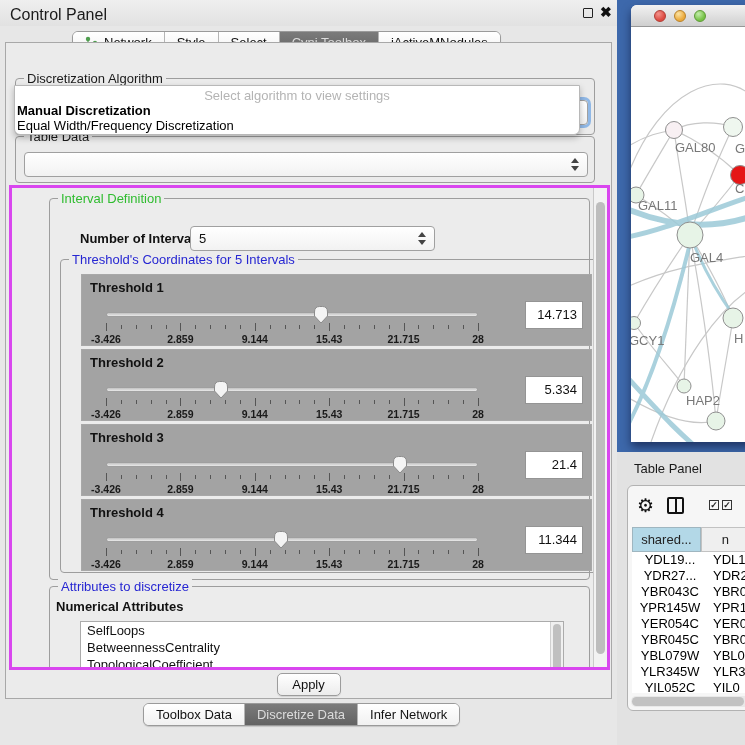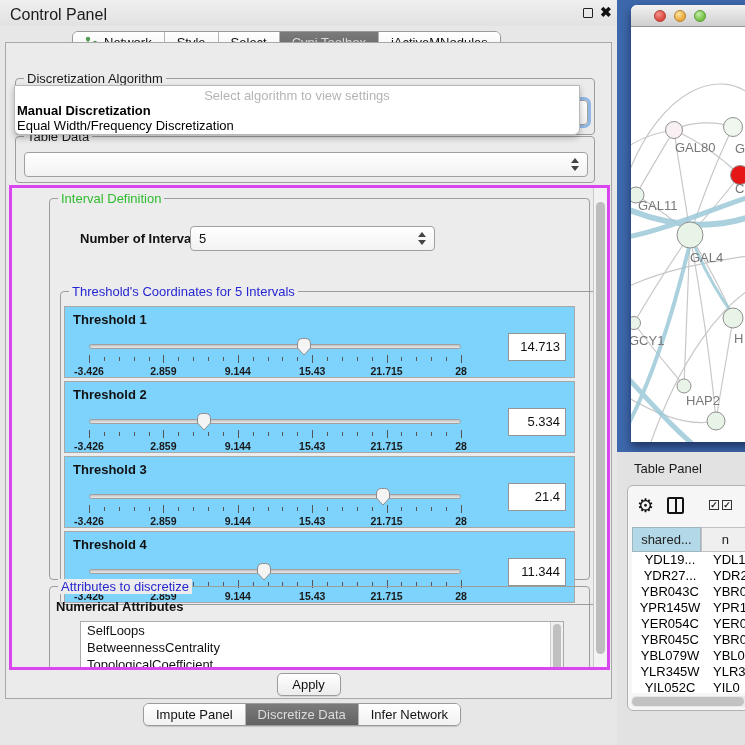--- a/index.html
+++ b/index.html
@@ -49,23 +49,23 @@
 
   
   .scroll-area { position:absolute; left:3px; top:142px; width:601px; height:485px; background:#ececec; border:3px solid #d946ef; overflow:hidden; }
   .vscroll { position:absolute; right:0; top:0; width:14px; height:100%; background:#f2f2f2; border-left:1px solid #c9c9c9; }
   .vscroll .thumb { position:absolute; left:2px; width:9px; background:#bdbdbd; border-radius:5px; }
 
   .interval-group { left:37px; top:10px; width:541px; height:382px; }
   .noi-label { position:absolute; left:30px; top:32px; font-size:13px; font-weight:bold; color:#111; }
   .noi-combo { left:140px; top:27px; width:245px; }
 
-  .thresh-group { left:10px; top:60px; width:548px; height:314px;margin-top:32px; }
-
-  .threshold-box { position:absolute; left:3px; width:511px; height:72px; border:1px solid #a8a8a8; background:#7dd3fc; }
+  .thresh-group { left:10px; top:60px; width:548px; height:314px; }
+
+  .threshold-box { position:absolute; left:20px; width:511px; height:72px; border:1px solid #a8a8a8; background:#a3a3a3; }
   .threshold-label { position:absolute; left:8px; top:5px; font-size:13px; font-weight:bold; color:#111; }
   .slider-wrap { position:absolute; left:24px; top:30px; width:372px; height:40px; }
   .slider-track { position:absolute; left:0; top:7px; width:100%; height:5px; background:linear-gradient(#c2c2c2,#e9e9e9); border:1px solid #9f9f9f; border-radius:3px; }
   .slider-handle { position:absolute; top:0; width:17px; height:19px; transform:translateX(-50%); }
   .tick-strip { position:absolute; left:0; top:18px; width:100%; height:9px; }
   .tick-strip i { position:absolute; top:0; width:1px; background:#555; }
   .tick-strip i.minor { height:4px; top:2px; }
   .tick-strip i.major { height:8px; }
   .tick-labels { position:absolute; left:0; top:28px; width:100%; height:12px; }
   .tick-labels span { position:absolute; transform:translateX(-50%); font-size:10.5px; font-weight:bold; color:#1a1a1a; white-space:nowrap; }
@@ -398,21 +398,21 @@
       <div class="vscroll">
           <div class="thumb" style="top:14px; height:452px;"></div>
         </div>
     </div>
 
     <div class="apply-btn">Apply</div>
   </div>
 
   <div class="seg bottom-tabs">
     <div class="seg-item">
-        <span>Impute Panel</span>
+        <span>Toolbox Data</span>
       </div>
     <div class="seg-item selected">
         <span>Discretize Data</span>
       </div>
     <div class="seg-item">
         <span>Infer Network</span>
       </div>
   </div>
 </div>
 

